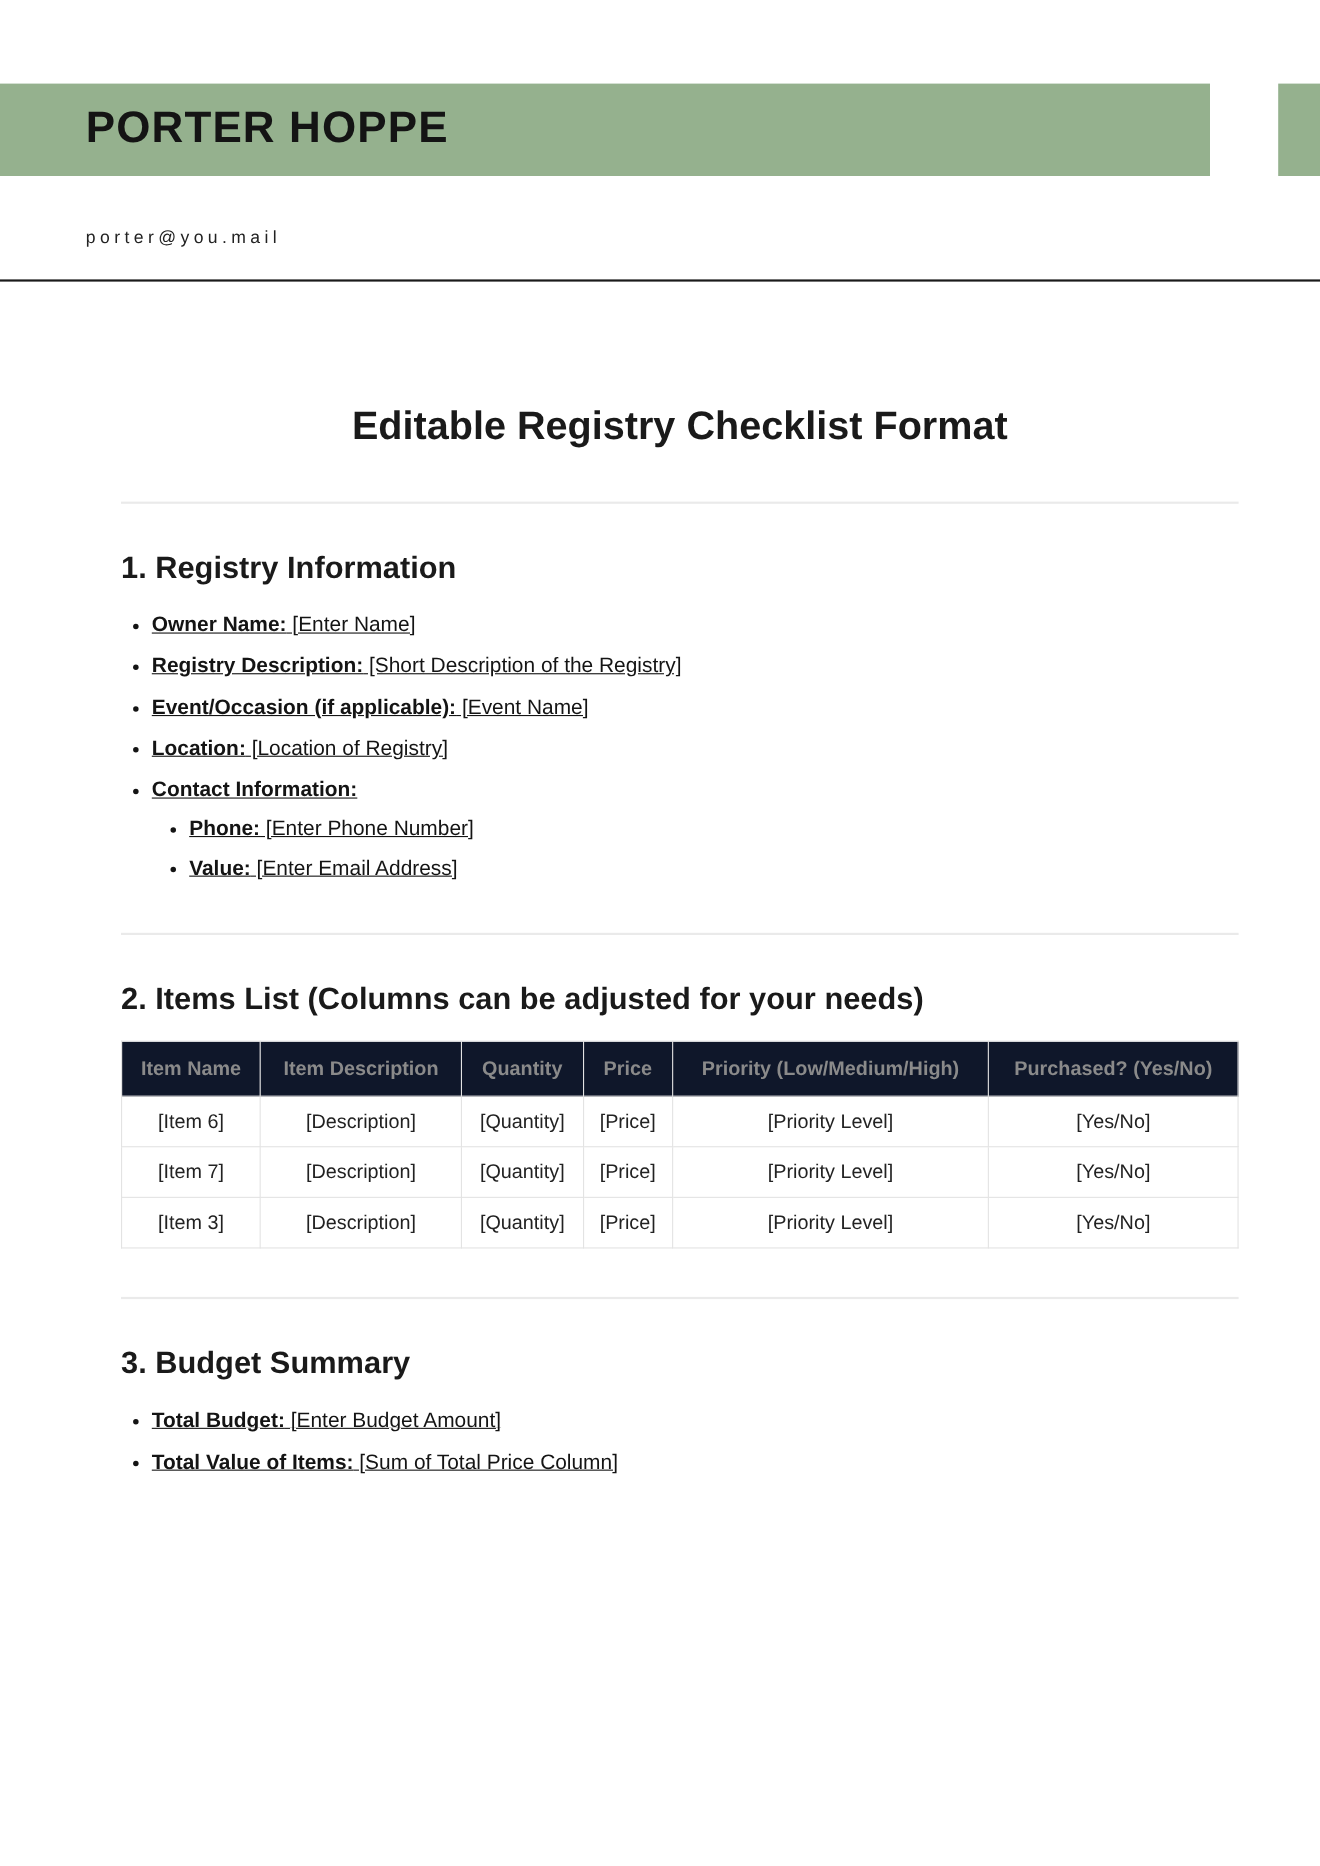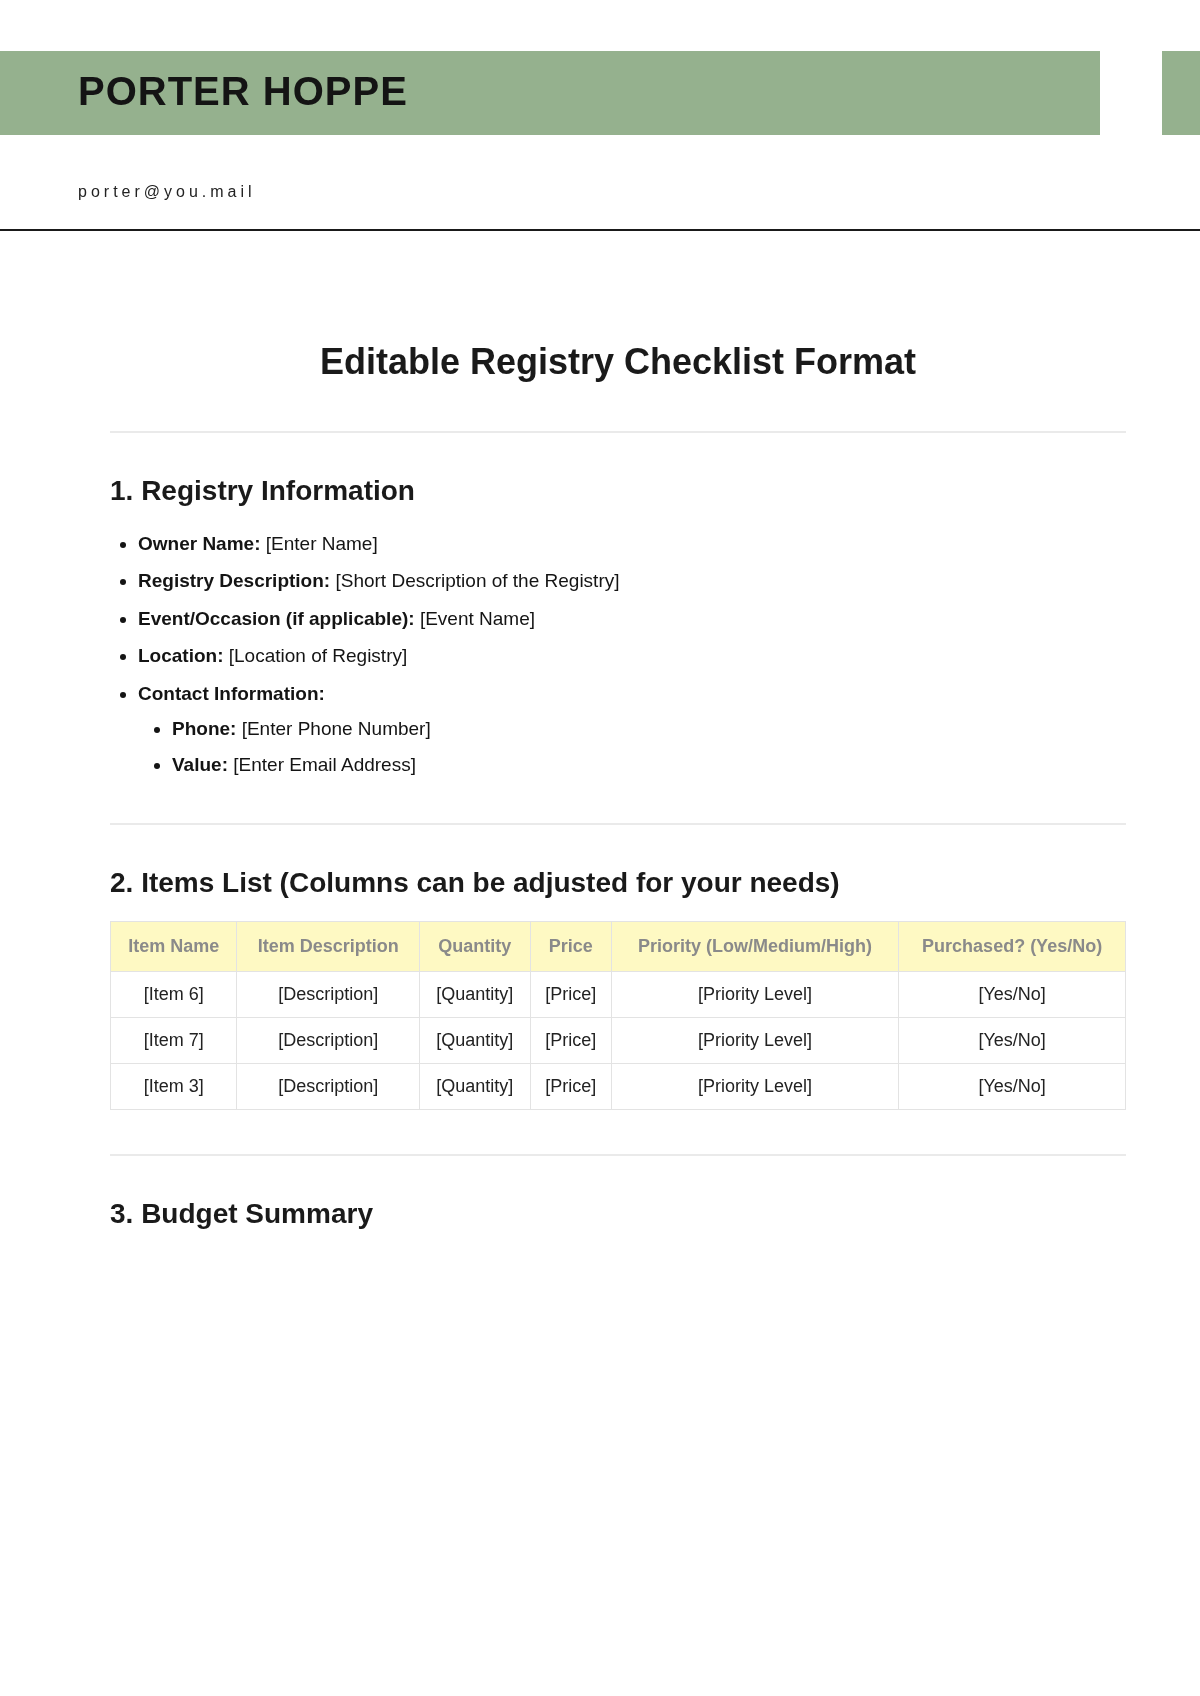--- a/index.html
+++ b/index.html
@@ -1,35 +1,35 @@
 <!DOCTYPE html>
 <html><head>
 <meta charset="utf-8">
 <style>
 * { margin:0; padding:0; box-sizing:border-box; }
 body { font-family: Arial, Helvetica, sans-serif; background:#fff; width:1200px; color:#1a1a1a; }
-.header-bar { position:relative; margin-top:51px; height:108px; }
+.header-bar { position:relative; margin-top:76px; height:108px; }
 .bar-main { position:absolute; left:0; top:0; width:1100px; height:84px; background:#95b18e; }
 .bar-accent { position:absolute; right:0; top:0; width:38px; height:84px; background:#95b18e; }
 .brand { position:absolute; left:78px; top:18px; font-size:40px; font-weight:900; letter-spacing:1px; color:#141414; }
 .email-line { margin:24px 0 0 78px; font-size:16px; letter-spacing:4px; color:#222; }
 .divider-dark { border:none; border-top:2.5px solid #1a1a1a; margin-top:28px; }
 .content { padding:0 74px 60px 110px; }
 .page-title { text-align:center; font-size:36px; font-weight:800; margin-top:110px; color:#1a1a1a; }
 .hr-light { border:none; border-top:2px solid #eaeaea; margin:48px 0 42px 0; }
 .hr-light2 { border:none; border-top:2px solid #eaeaea; margin:44px 0 42px 0; }
 .section-h { font-size:28px; font-weight:800; margin-bottom:22px; color:#1a1a1a; }
 ul.lvl1 { list-style:disc; padding-left:28px; }
-ul.lvl1 > li { font-size:19px; line-height:1.55; margin-bottom:8px; color:#141414; }
+ul.lvl1 > li { font-size:19px; line-height:1.55; margin-bottom:8px; color:#141414;text-decoration:underline; }
 ul.lvl2 { list-style:disc; padding-left:34px; margin-top:6px; }
 ul.lvl2 > li { font-size:19px; line-height:1.55; margin-bottom:6px; }
 .lb { font-weight:800; }
 table.items { width:100%; border-collapse:collapse; margin-top:20px; }
 table.items th, table.items td { border:1.5px solid #e3e3e3; padding:12px 10px; text-align:center; font-size:18px; }
-table.items th { background:#fef9c3; color:#8a8a8a; font-weight:700; line-height:1.4; }
+table.items th { background:#0f172a; color:#8a8a8a; font-weight:700; line-height:1.4; }
 table.items td { color:#222; }
 </style>
 </head>
 <body>
 
 <div class="header-bar">
   <div class="bar-main"></div>
   <div class="bar-accent"></div>
   <div class="brand">PORTER HOPPE</div>
 </div>
@@ -92,13 +92,17 @@
         <td>[Price]</td>
         <td>[Priority Level]</td>
         <td>[Yes/No]</td>
       </tr>
     </tbody>
   </table>
 
   <hr class="hr-light2">
 
   <h2 class="section-h">3. Budget Summary</h2>
+  <ul class="lvl1">
+    <li><span class="lb">Total Budget:</span><span> [Enter Budget Amount]</span></li>
+    <li><span class="lb">Total Value of Items:</span><span> [Sum of Total Price Column]</span></li>
+  </ul>
 </div>
 
 </body></html>

